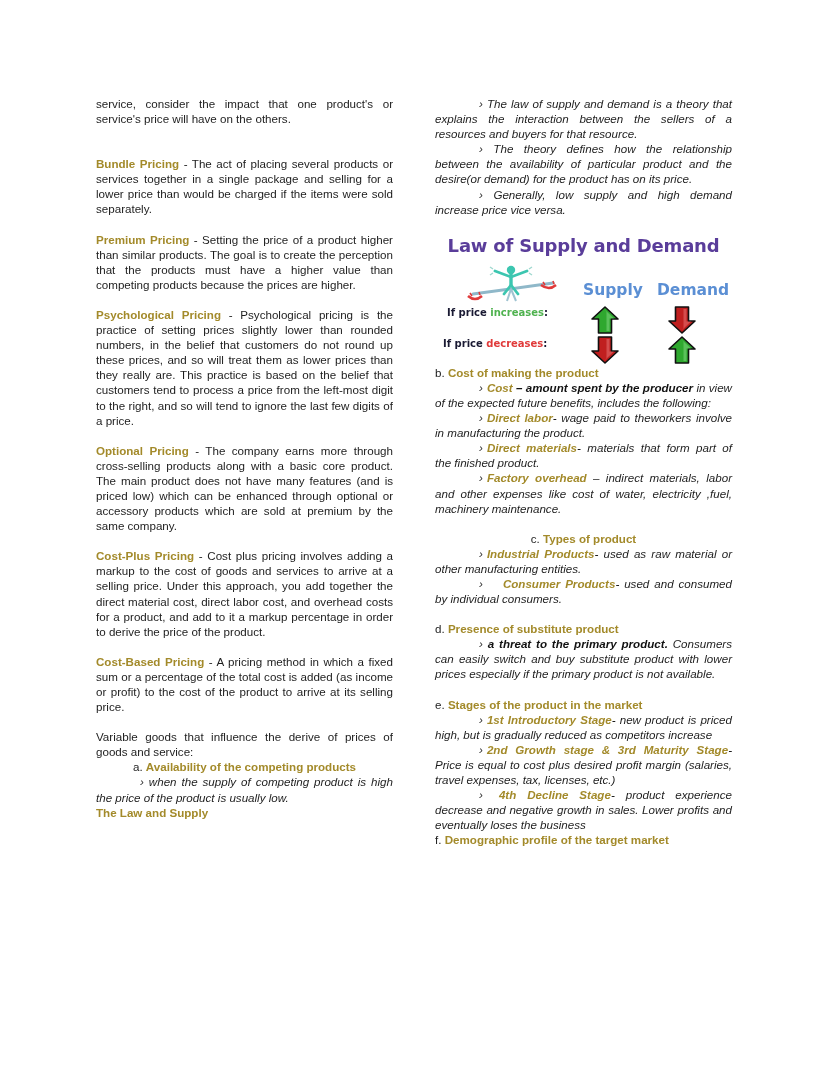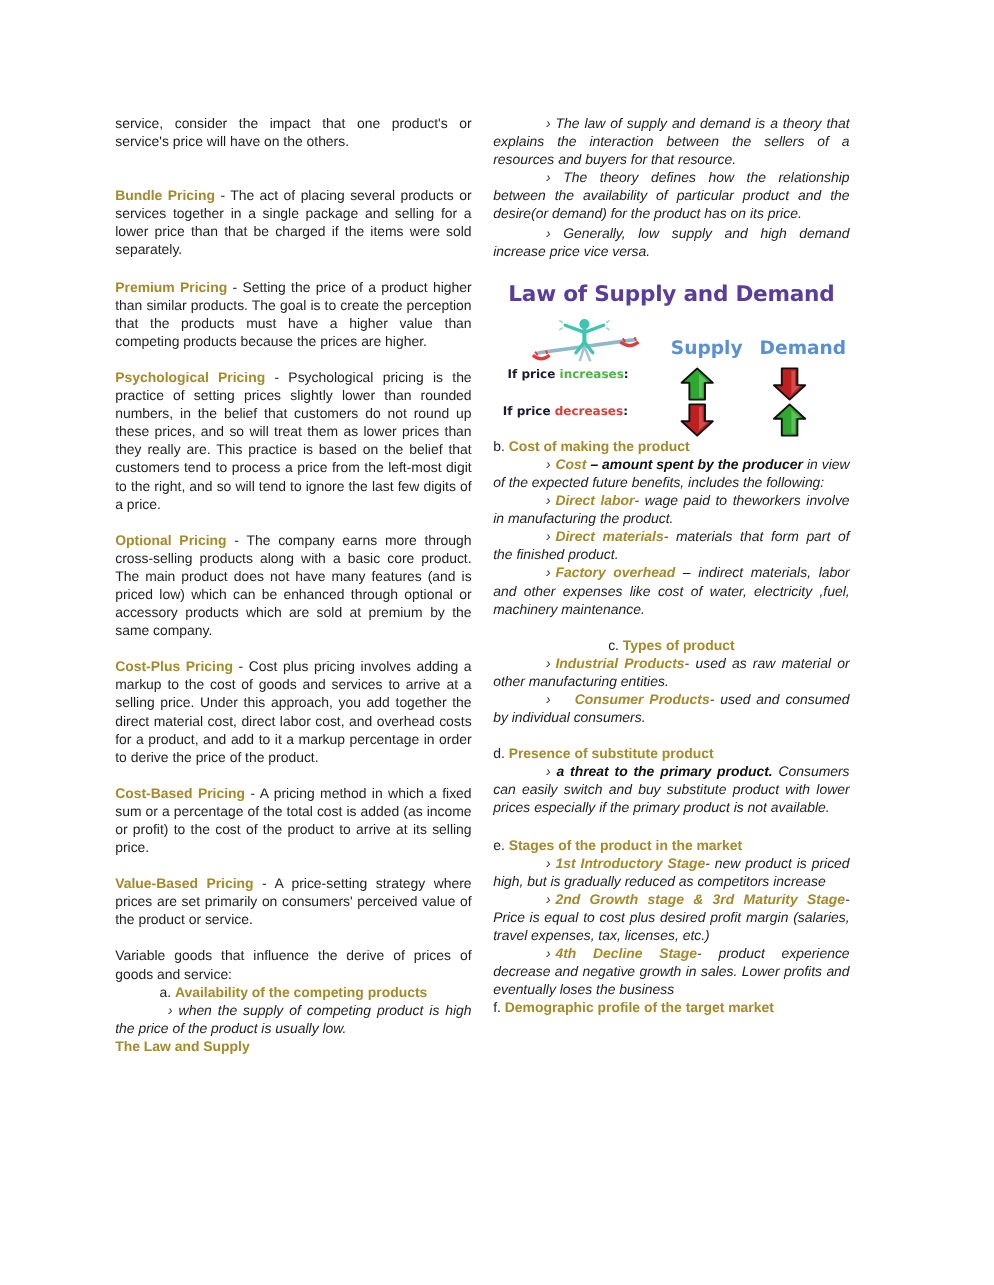--- a/index.html
+++ b/index.html
@@ -21,21 +21,21 @@
     width: 828px;
     height: 1071px;
     background: #ffffff;
   }
   .columns {
     position: absolute;
     left: 96px;
     top: 96px;
     width: 636px;
     display: flex;
-    gap: 18px;
+    gap: 42px;
   }
   .col {
     width: 297px;
   }
   p {
     margin: 0 0 0 0;
     font-size: 11.6px;
     line-height: 15.1px;
     text-align: justify;
     text-justify: inter-word;
@@ -117,21 +117,21 @@
 <div class="page">
   <div class="columns">
 
     <div class="col">
 
       <p class="tight">
         <span>service, consider the impact that one product's or service's price will have on the others.</span>
       </p>
 
       <p class="gap" style="margin-top:30px">
-        <span class="hd">Bundle Pricing</span><span> - The act of placing several products or services together in a single package and selling for a lower price than that be charged if the items were sold separately.</span>
+        <span class="hd">Bundle Pricing</span><span> - The act of placing several products or services together in a single package and selling for a lower price than would be charged if the items were sold separately.</span>
       </p>
 
       <p class="gap">
         <span class="hd">Premium Pricing</span><span> - Setting the price of a product higher than similar products. The goal is to create the perception that the products must have a higher value than competing products because the prices are higher.</span>
       </p>
 
       <p class="gap">
         <span class="hd">Psychological Pricing</span><span> - Psychological pricing is the practice of setting prices slightly lower than rounded numbers, in the belief that customers do not round up these prices, and so will treat them as lower prices than they really are. This practice is based on the belief that customers tend to process a price from the left-most digit to the right, and so will tend to ignore the last few digits of a price.</span>
       </p>
 
@@ -140,23 +140,20 @@
       </p>
 
       <p class="gap">
         <span class="hd">Cost-Plus Pricing</span><span> - Cost plus pricing involves adding a markup to the cost of goods and services to arrive at a selling price. Under this approach, you add together the direct material cost, direct labor cost, and overhead costs for a product, and add to it a markup percentage in order to derive the price of the product.</span>
       </p>
 
       <p class="gap">
         <span class="hd">Cost-Based Pricing</span><span> - A pricing method in which a fixed sum or a percentage of the total cost is added (as income or profit) to the cost of the product to arrive at its selling price.</span>
       </p>
 
-      <p class="gap">
-        <span class="hd">Value-Based Pricing</span><span> - A price-setting strategy where prices are set primarily on consumers' perceived value of the product or service.</span>
-      </p>
 
       <p class="gap">
         <span>Variable goods that influence the derive of prices of goods and service:</span>
       </p>
 
       <p class="tight" style="text-align:center">
         <span>a. </span><span class="hd">Availability of the competing products</span>
       </p>
 
       <p class="tight ind">
@@ -287,21 +284,21 @@
 
       <p class="tight ind">
         <span class="bullet">›</span><span class="hd" style="margin-left:4px">1st Introductory Stage</span><span>- new product is priced high, but is gradually reduced as competitors increase</span>
       </p>
 
       <p class="tight ind">
         <span class="bullet">›</span><span class="hd" style="margin-left:4px">2nd Growth stage &amp; 3rd Maturity Stage</span><span>- Price is equal to cost plus desired profit margin (salaries, travel expenses, tax, licenses, etc.)</span>
       </p>
 
       <p class="tight ind">
-        <span class="bullet">›</span><span class="hd" style="margin-left:4px">4th Decline Stage</span><span>- product experience decrease and negative growth in sales. Lower profits and eventually loses the business</span>
+        <span class="bullet">›</span><span class="hd" style="margin-left:16px">4th Decline Stage</span><span>- product experience decrease and negative growth in sales. Lower profits and eventually loses the business</span>
       </p>
 
       <p class="tight" style="text-align:left">
         <span>f. </span><span class="hd">Demographic profile of the target market</span>
       </p>
 
     </div>
   </div>
 </div>
 

